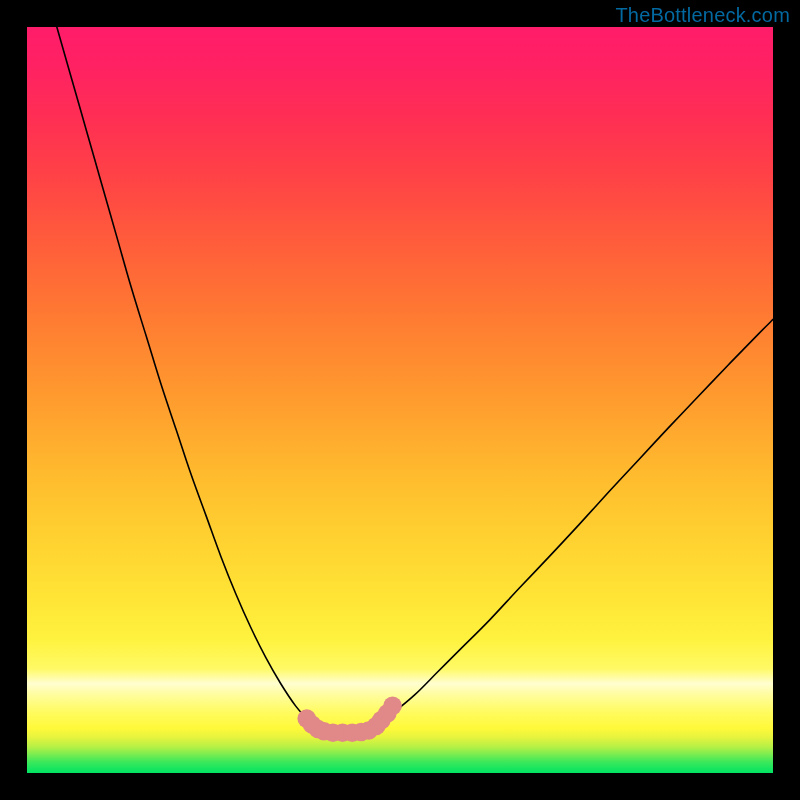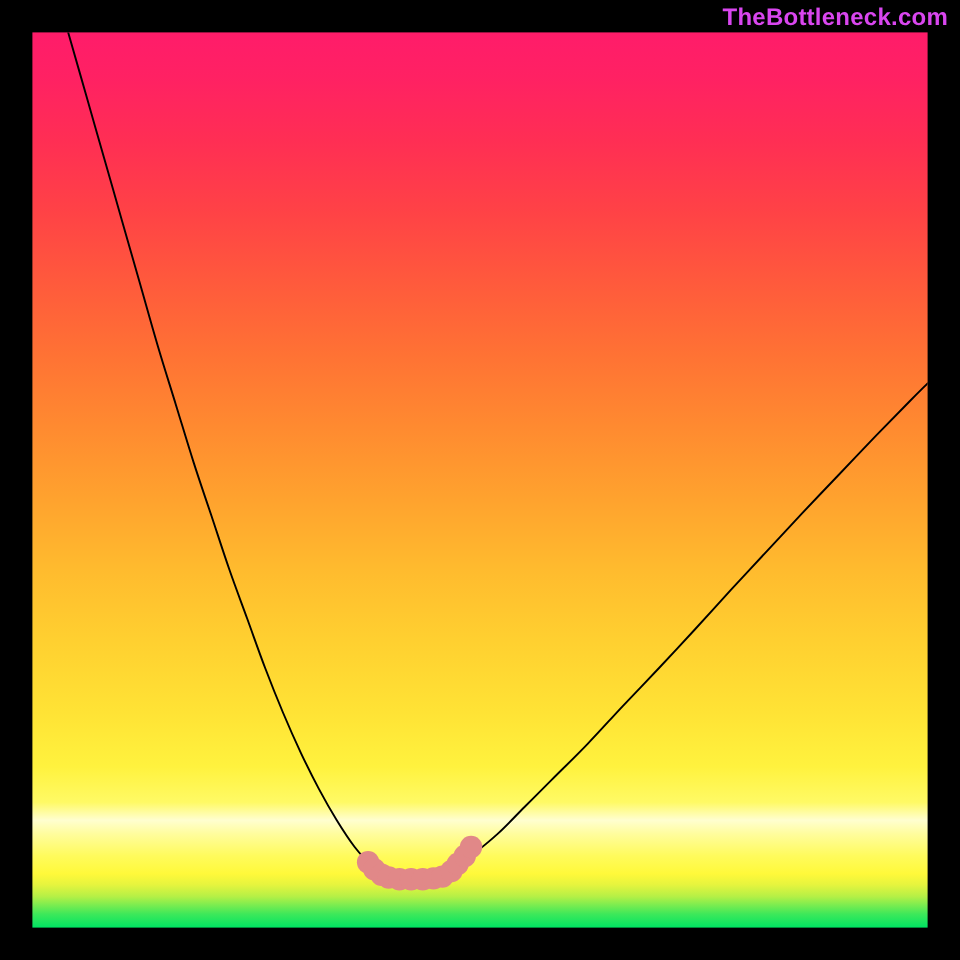--- a/index.html
+++ b/index.html
@@ -49,23 +49,23 @@
       #ff4246 80%,
       #ff2e54 88%,
       #ff2163 95%,
       #ff1c6a 100%
     );
   }
   .watermark {
     position: absolute;
     top: 4px;
     right: 10px;
-    color: #d946ef;
+    color: #0369a1;
     font-size: 20px;
-    font-weight: 700;
+    font-weight: 400;
     letter-spacing: 0.2px;
   }
   svg.curve {
     position: absolute;
     top: 0;
     left: 0;
   }
 </style>
 </head>
 <body>

